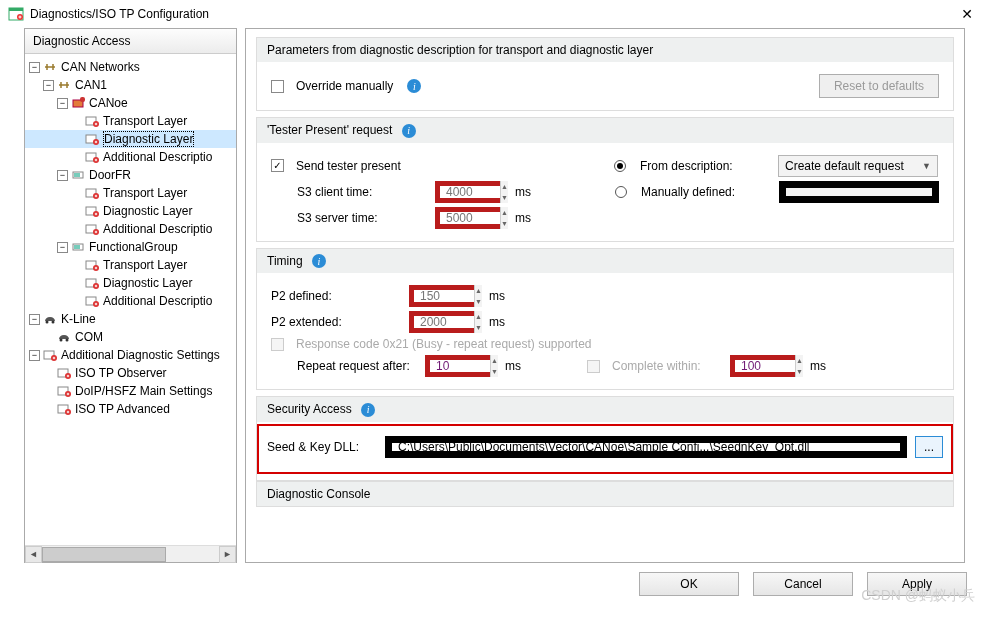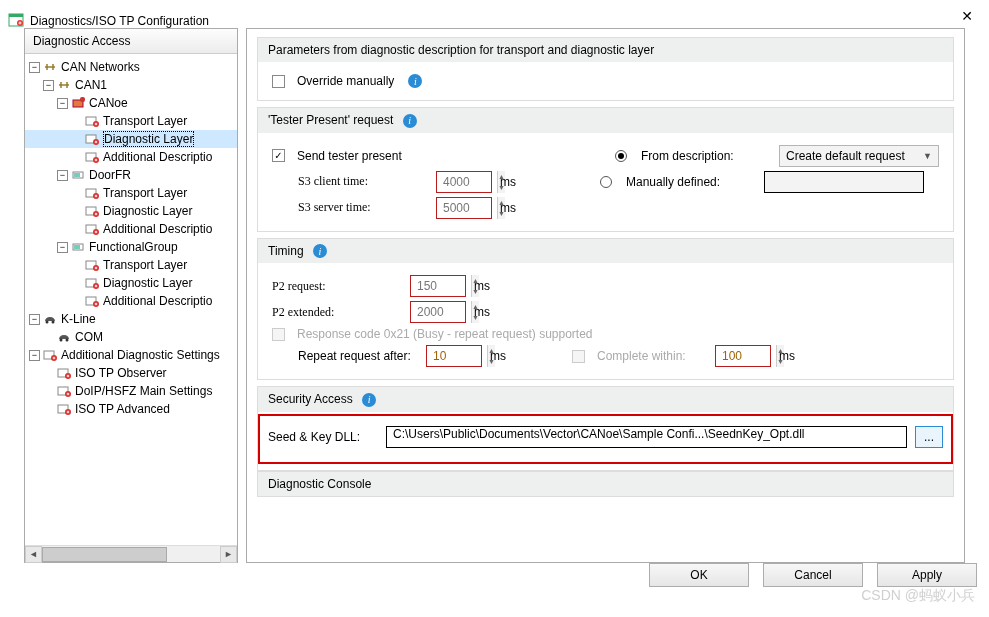--- a/index.html
+++ b/index.html
@@ -1,17 +1,17 @@
 <!DOCTYPE html>
 <html><head>
 <meta charset="utf-8">
 <style>
 * { box-sizing: border-box; margin: 0; padding: 0; font-family: "Segoe UI", Tahoma, sans-serif; font-size: 12px; }
 body { background: #fff; width: 989px; height: 617px; overflow: hidden; position: relative; }
-.titlebar { height: 28px; display: flex; align-items: flex-end; padding: 0 8px; }
+.titlebar { height: 28px; display: flex; align-items: center; padding: 0 8px; }
 .titlebar .title-icon { width: 16px; height: 16px; margin-right: 6px; }
 .title-text { font-size: 12px; color: #000; flex: 1; }
 .close-x { font-size: 14px; cursor: pointer; padding: 4px 8px; }
 .main-wrap { display: flex; gap: 8px; padding: 0 24px; height: 535px; }
 .left-panel { width: 225px; border: 1px solid #aaa; display: flex; flex-direction: column; }
 .panel-hdr { background: linear-gradient(#fdfdfd,#ececec); border-bottom: 1px solid #ccc; padding: 5px 8px; font-size: 12px; }
 .tree { flex: 1; overflow: hidden; padding: 4px 0 2px 0; font-size: 12px; color: #000; }
 .tree-row { white-space: nowrap; padding: 1px 0 1px 4px; display: flex; align-items: center; height: 18px; }
 .tree-row .toggle { width: 11px; height: 11px; border: 1px solid #888; display: inline-flex; align-items: center; justify-content: center; font-size: 9px; line-height: 1; margin-right: 3px; background: #fff; cursor: pointer; }
 .tree-row .spacer { display: inline-block; width: 14px; }
@@ -21,42 +21,42 @@
 .scrollbar-h { height: 17px; border-top: 1px solid #ddd; background: #f0f0f0; display:flex; align-items:center; }
 .sb-btn { width: 17px; height: 17px; background: #e8e8e8; border: 1px solid #ccc; display:flex; align-items:center; justify-content:center; font-size:9px; color:#555; }
 .sb-track { flex:1; height:17px; position:relative; }
 .sb-thumb { position:absolute; left:0; top:1px; bottom:1px; width:70%; background:#cdcdcd; border:1px solid #aaa; }
 .right-panel { flex: 1; border: 1px solid #aaa; display:flex; flex-direction:column; }
 .form-area { flex:1; overflow:hidden; padding: 8px 10px 4px 10px; }
 .group { border: 1px solid #ddd; margin-bottom: 6px; }
 .group-head { background: #eef0f0; padding: 5px 10px; font-size: 12px; }
 .group-body { padding: 8px 14px; }
 .row { display:flex; align-items:center; margin: 4px 0; gap: 8px; }
-.lbl-col { width: 130px; font-family: Liberation Serif, serif; }
-.input-num { width: 56px; height: 22px; border:1px solid #b91c1c; background:#fff; display:flex; align-items:center; }
+.lbl-col { width: 130px; }
+.input-num { width: 72px; height: 22px; border:5px solid #b91c1c; background:#fff; display:flex; align-items:center; }
 .input-num input { border:none; width:60px; padding:0 6px; color:#777; background:transparent; }
-.input-num.disabled input { color:#a16207; }
+.input-num.disabled input { color:#701a75; }
 .spin { width:16px; display:flex; flex-direction:column; }
 .spin div { height:11px; border-left:1px solid #ccc; display:flex; align-items:center; justify-content:center; font-size:7px; color:#666; background:#f3f3f3; cursor:pointer; }
 .unit { width: 26px; }
 .btn { background: linear-gradient(#f7f7f7,#e6e6e6); border:1px solid #adadad; padding: 4px 14px; cursor:pointer; }
 .btn.disabled { color:#9a9a9a; background:#efefef; }
 .check { width:13px; height:13px; border:1px solid #888; display:inline-flex; align-items:center; justify-content:center; margin-right:4px; font-size:10px; background:#fff; cursor:pointer; }
 .check.off { color:transparent; }
 .check.dis { border-color:#ccc; color:#ccc; background:#f5f5f5; }
 .radio { width:12px; height:12px; border:1px solid #555; border-radius:50%; display:inline-flex; align-items:center; justify-content:center; margin-right:6px; cursor:pointer; }
 .radio.on::after { content:""; width:6px; height:6px; background:#000; border-radius:50%; }
 .info-icon { width:14px; height:14px; border-radius:50%; background:#2b8cd6; color:#fff; display:inline-flex; align-items:center; justify-content:center; font-size:10px; font-style:italic; font-family:Georgia,serif; margin-left:6px; }
 .select { width: 160px; height:22px; border:1px solid #b5b5b5; background:#f3f3f3; display:flex; align-items:center; padding:0 6px; justify-content:space-between; cursor:pointer; }
 .select .arr { font-size:9px; color:#555; }
-.text-input { height:22px; border:1px solid #000000; background:#fff; padding:0 6px; display:flex; }
+.text-input { height:22px; border:7px solid #000000; background:#fff; padding:0 6px; display:flex; align-items:center; }
 .text-input.disabled { background:#f3f3f3; color:#aaa; }
 .redbox { border: 2px solid #d40000; padding: 6px 8px 10px 8px; margin: 2px 0 6px 0; }
 .browse-btn { width:28px; height:22px; border:1px solid #2b8cd6; background:#eaf4fd; display:flex; align-items:center; justify-content:center; cursor:pointer; }
-.button-row { height: 42px; display:flex; justify-content:flex-end; gap:14px; padding: 0 12px; }
+.button-row { height: 42px; display:flex; justify-content:flex-end; align-items:center; gap:14px; padding: 0 22px; }
 .button-row .btn { width: 100px; height: 24px; text-align:center; }
 .watermark { position:absolute; right:14px; bottom:12px; color:#d0d0d0; font-size:14px; pointer-events:none; }
 svg { display:block; }
 </style>
 </head>
 <body>
 
 <div class="titlebar">
   <span class="title-icon">
     <svg viewBox="0 0 16 16">
@@ -341,20 +341,21 @@
     <div class="form-area">
 
       <div class="group">
         <div class="group-head">Parameters from diagnostic description for transport and diagnostic layer</div>
         <div class="group-body">
           <div class="row">
             <span class="check off">✓</span>
             <span>Override manually</span>
             <span class="info-icon">i</span>
             <div style="flex:1"></div>
+            <button class="btn disabled">Reset to defaults</button>
           </div>
         </div>
       </div>
 
       <div class="group">
         <div class="group-head">
           <span>'Tester Present' request</span>
           <span class="info-icon">i</span>
         </div>
         <div class="group-body">
@@ -399,21 +400,21 @@
         </div>
       </div>
 
       <div class="group">
         <div class="group-head">
           <span>Timing</span>
           <span class="info-icon">i</span>
         </div>
         <div class="group-body">
           <div class="row">
-            <span class="lbl-col">P2 request:</span>
+            <span class="lbl-col">P2 defined:</span>
             <div class="input-num">
                 <input readonly="" value="150" style="">
                 <div class="spin">
                   <div>▲</div>
                   <div>▼</div>
                 </div>
               </div>
             <span class="unit">ms</span>
           </div>
           <div class="row">

